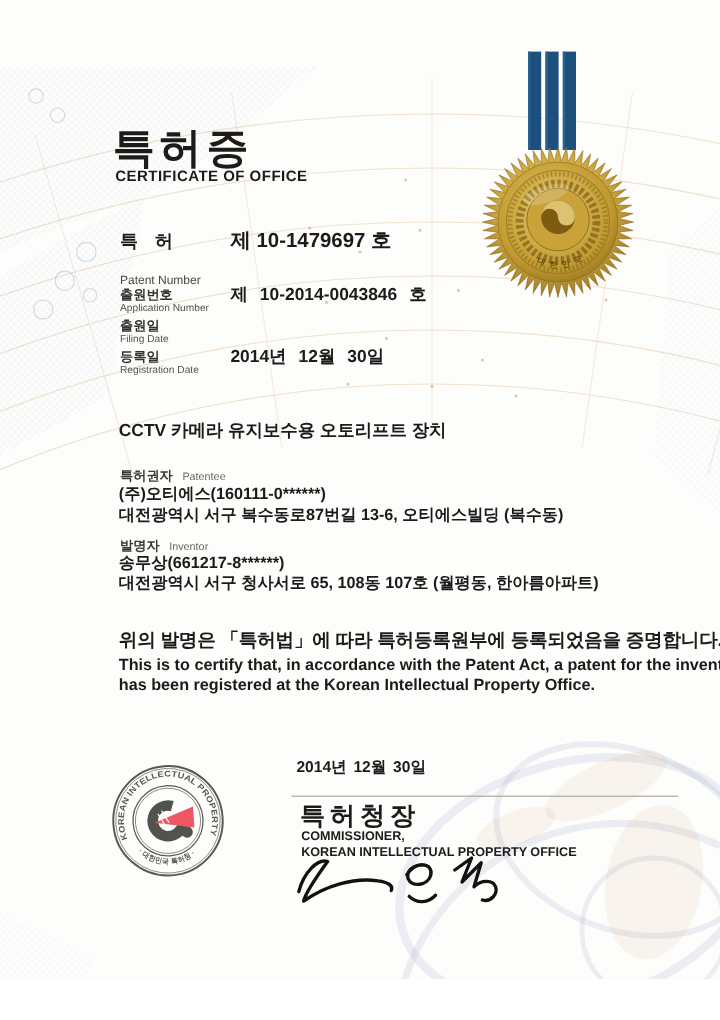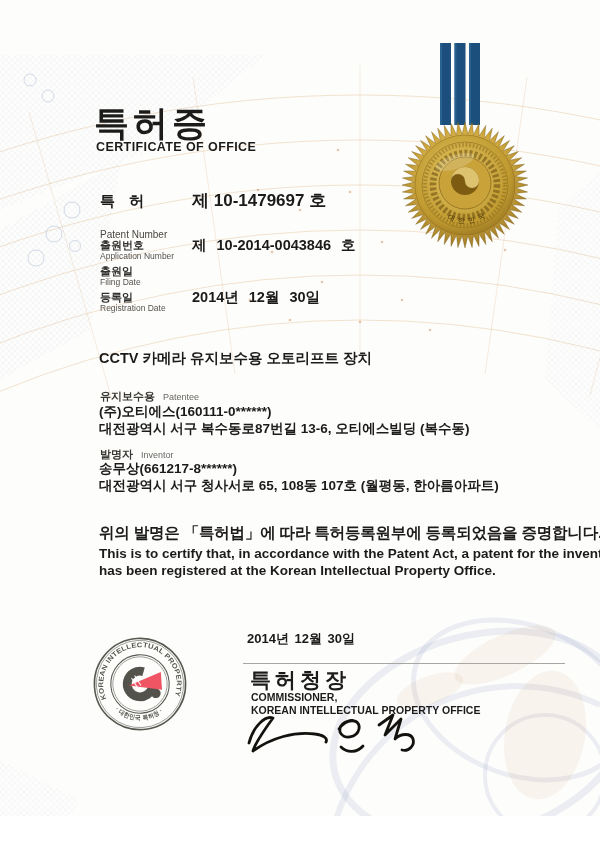--- a/index.html
+++ b/index.html
@@ -169,21 +169,21 @@
   <div class="abs f-label r2l">출원일</div>
   <div class="abs f-sub   r2s">Filing Date</div>
 
   <div class="abs f-label r3l">등록일</div>
   <div class="abs f-sub   r3s">Registration Date</div>
   <div class="abs f-value r3v">2014년 12월 30일</div>
 
   <div class="abs inv-value">CCTV 카메라 유지보수용 오토리프트 장치</div>
 
   <div class="abs sec-label pat-label">
-    <span>유지보수용</span><span class="en">Patentee</span>
+    <span>특허권자</span><span class="en">Patentee</span>
   </div>
   <div class="abs pat-name">(주)오티에스(160111-0******)</div>
   <div class="abs pat-addr">대전광역시 서구 복수동로87번길 13-6, 오티에스빌딩 (복수동)</div>
 
   <div class="abs sec-label invr-label">
     <span>발명자</span><span class="en">Inventor</span>
   </div>
   <div class="abs invr-name">송무상(661217-8******)</div>
   <div class="abs invr-addr">대전광역시 서구 청사서로 65, 108동 107호 (월평동, 한아름아파트)</div>
 

